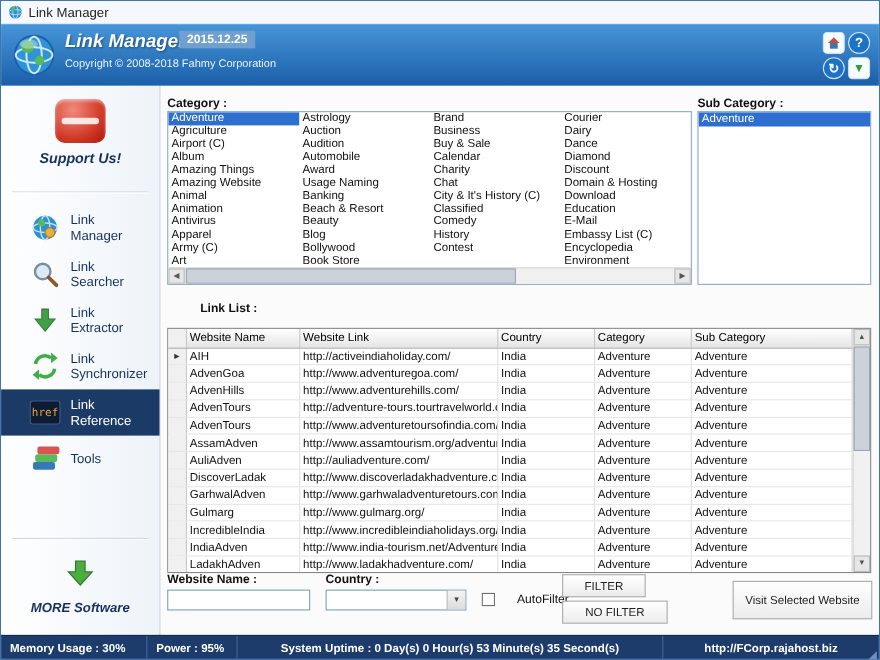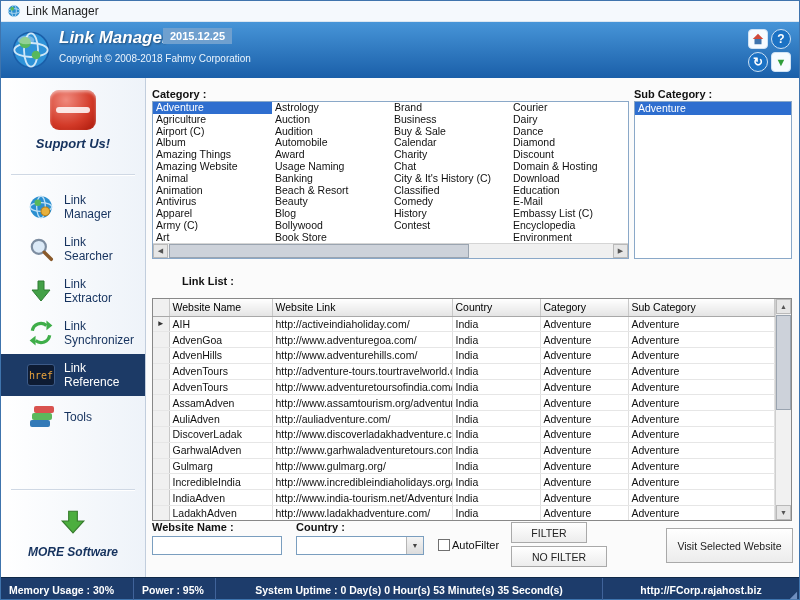--- a/index.html
+++ b/index.html
@@ -80,21 +80,21 @@
   .vscroll { position:absolute; top:0; right:0; bottom:0; width:16px; background:#f1f1f1; border-left:1px solid #cfcfcf; }
   .vs-btn { position:absolute; left:0; width:15px; height:15px; background:#e6e6e6; border:1px solid #b9b9b9; color:#555; font-size:7px; display:flex; align-items:center; justify-content:center; cursor:pointer; }
   .vs-up { top:0; } .vs-down { bottom:0; }
   .vs-thumb { position:absolute; left:0; top:16px; width:15px; height:95px; background:#cdd2da; border:1px solid #9aa4b0; cursor:pointer; }
 
   
   .f-label { position:absolute; font-size:11px; font-weight:bold; color:#111; }
   .f-input { position:absolute; left:6px; top:458px; width:130px; height:19px; border:1px solid #7a9ebf; background:#fff; font-size:11px; padding:0 3px; }
   .combo { position:absolute; left:150px; top:458px; width:128px; height:19px; border:1px solid #7a9ebf; background:#fff; cursor:pointer; }
   .combo .arrow { position:absolute; right:0; top:0; bottom:0; width:17px; background:linear-gradient(#f4f4f4,#dcdcdc); border-left:1px solid #b5b5b5; color:#444; font-size:7px; display:flex; align-items:center; justify-content:center; }
-  .autofilter { position:absolute; left:292px; top:461px; display:flex; align-items:center; gap:2px; cursor:pointer; }
+  .autofilter { position:absolute; left:292px; top:461px; display:flex; align-items:center; gap:20px; cursor:pointer; }
   .checkbox { width:12px; height:12px; background:#fff; border:1px solid #707070; display:inline-block; }
   .af-text { font-size:11px; color:#111; }
   .btn { position:absolute; background:linear-gradient(#ffffff,#ececec); border:1px solid #a9a9a9; font-size:10.5px; color:#222; display:flex; align-items:center; justify-content:center; cursor:pointer; }
   .btn-filter { left:365px; top:444px; width:76px; height:21px; }
   .btn-nofilter { left:365px; top:468px; width:96px; height:21px; }
   .btn-visit { left:520px; top:450px; width:127px; height:35px; }
 
   
   .statusbar { height:22px; background:#1d3c6b; border-top:1px solid #0f2948; display:flex; align-items:stretch; color:#fff; font-size:10.5px; font-weight:bold; flex:0 0 auto; }
   .sb-seg { display:flex; align-items:center; padding:12px 8px; border-right:1px solid #40639a; white-space:nowrap; }

